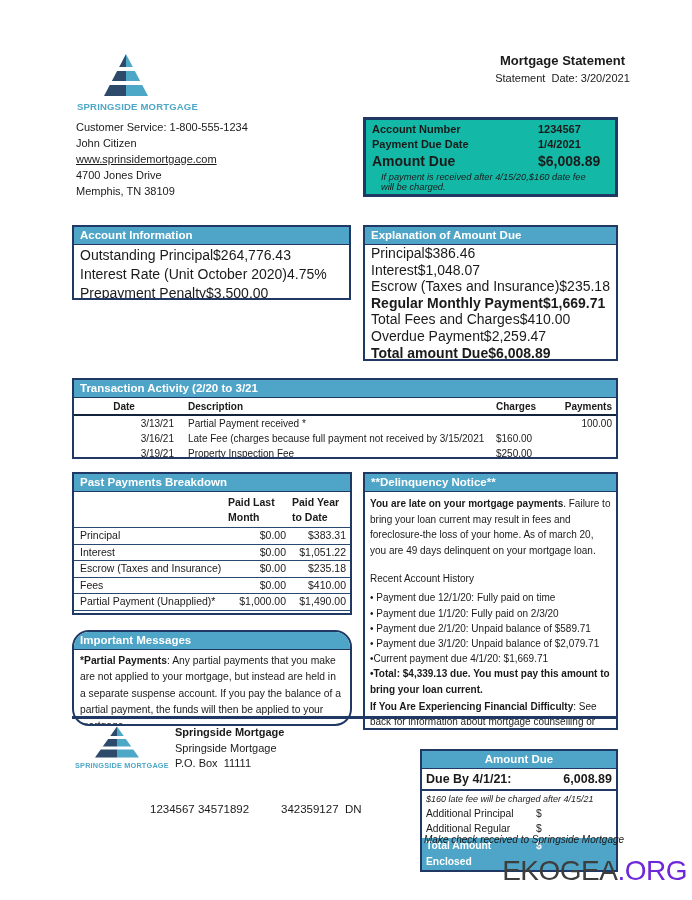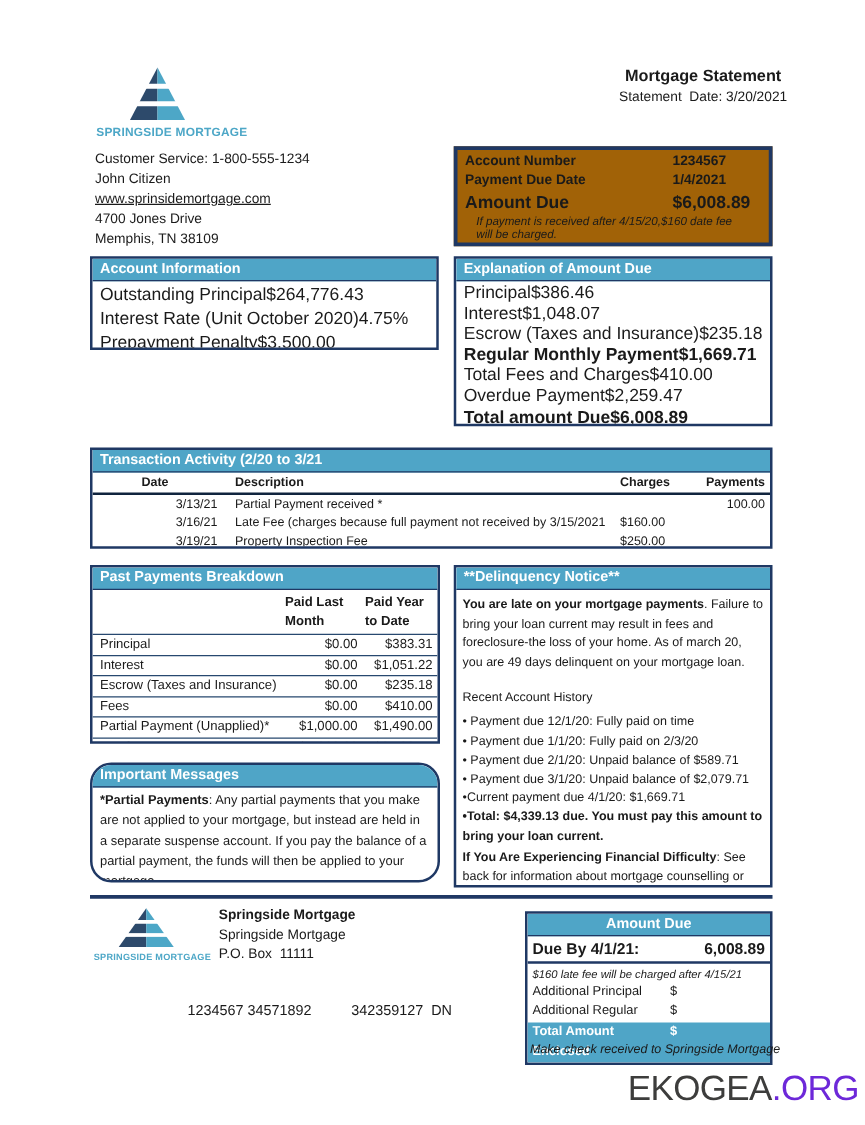--- a/index.html
+++ b/index.html
@@ -25,29 +25,29 @@
   }
   .cust-block { position:absolute; left:76px; top:119px; font-size:11px; line-height:16px; }
   .site { color:#1a1a1a; text-decoration:underline; cursor:pointer; }
   .title-block { position:absolute; left:455px; top:53px; width:215px; text-align:center; }
   .doc-title { font-weight:bold; font-size:13px; }
   .doc-date { font-size:11px; margin-top:4px; }
 
   
   .summary-box {
     position:absolute; left:363px; top:117px; width:255px;
-    border:3px solid #1f3864; background:#a16207; padding:2px 0 1px;
+    border:3px solid #1f3864; background:#14b8a6; padding:2px 0 1px;
   }
   .sb-row { display:flex; padding:0 6px; font-weight:bold; font-size:11px; line-height:15px; }
   .sb-row .lbl { width:166px; }
   .sb-row.big { font-size:14px; line-height:19px; }
   .sb-note { font-style:italic; font-size:9.3px; padding:1px 15px 1px; }
 
   
-  .box { position:absolute; border:2px solid #1f3864; background:#fff; overflow:hidden; }
+  .box { position:absolute; border:2px solid #1f3864; background:#fff; overflow:hidden;margin-top:20px; }
   .bar {
     background:#4fa5c7; color:#fff; font-weight:bold; font-size:11.5px;
     padding:2px 6px 3px; border-bottom:1px solid #1f3864; white-space:nowrap;
   }
   .bar.center { text-align:center; }
 
   .kv { display:flex; justify-content:flex-start; padding:0 6px; font-size:14px; }
   .kv .v { text-align:right; }
   .kv.bold { font-weight:bold; }
 

